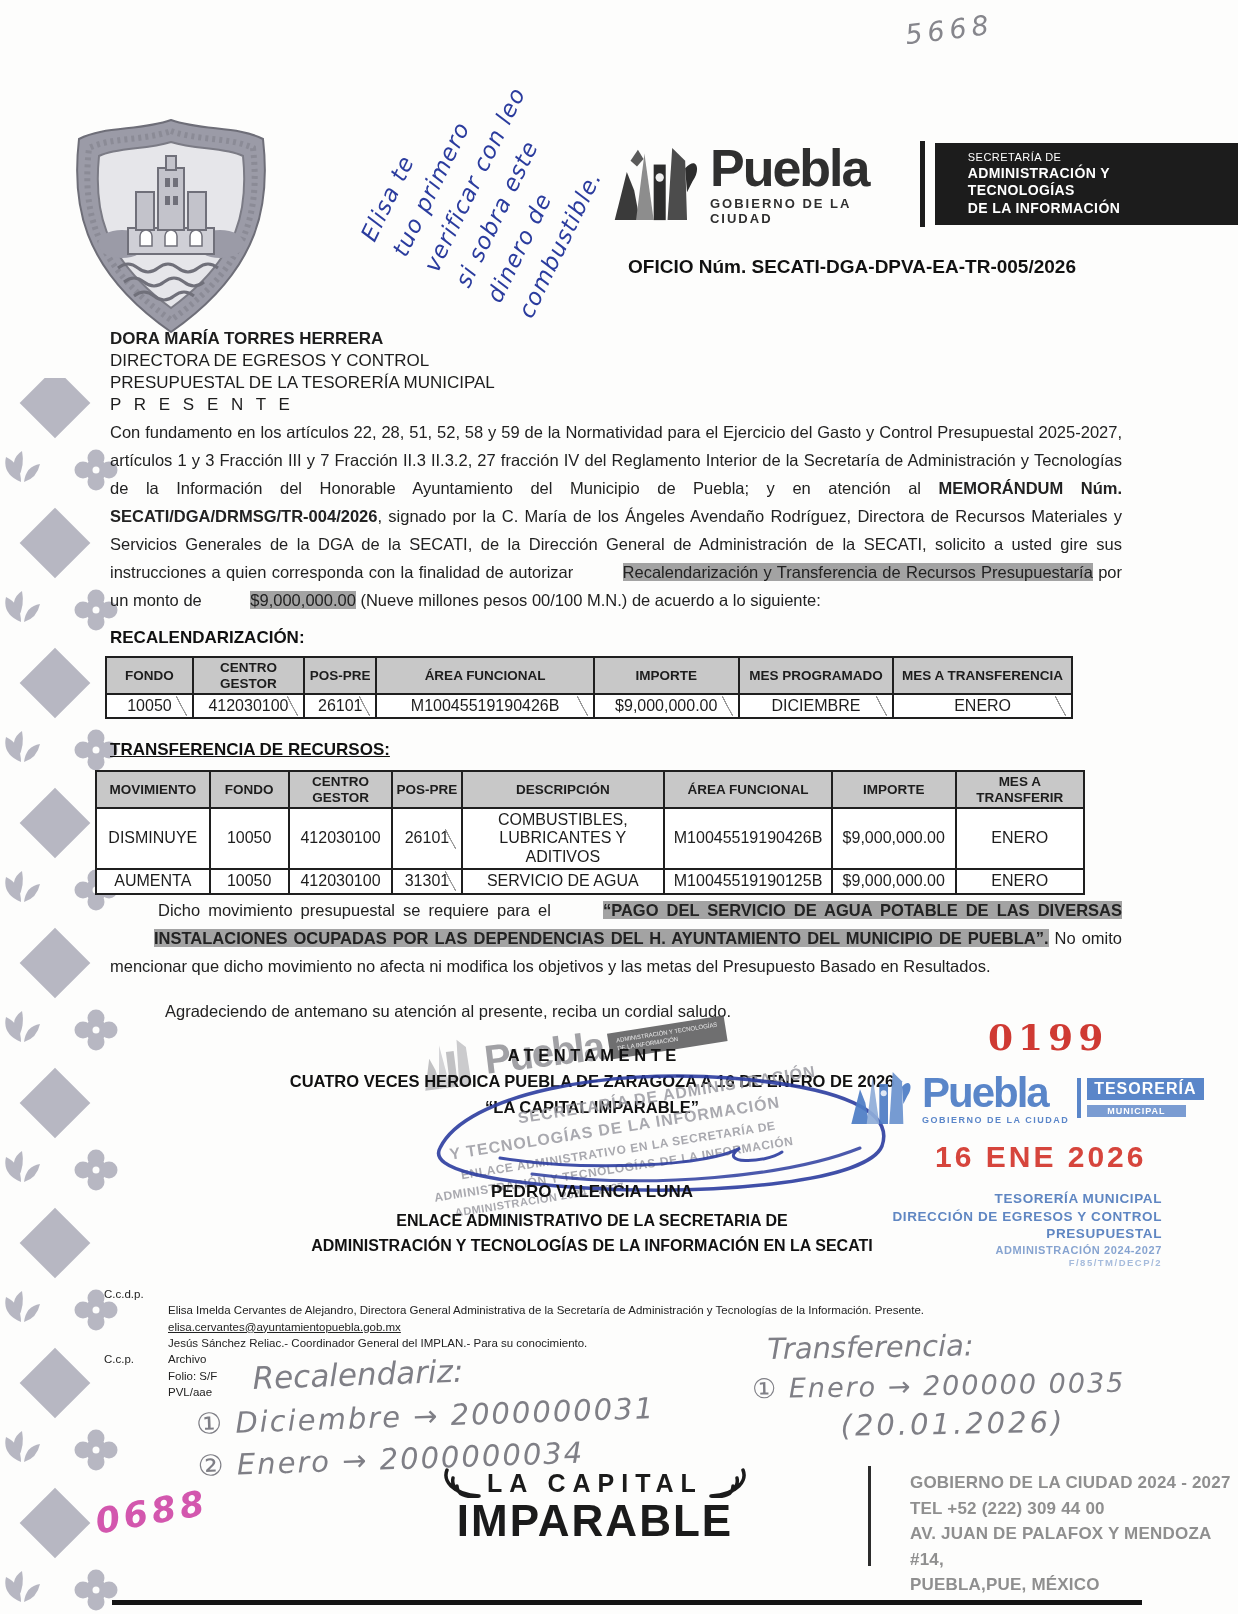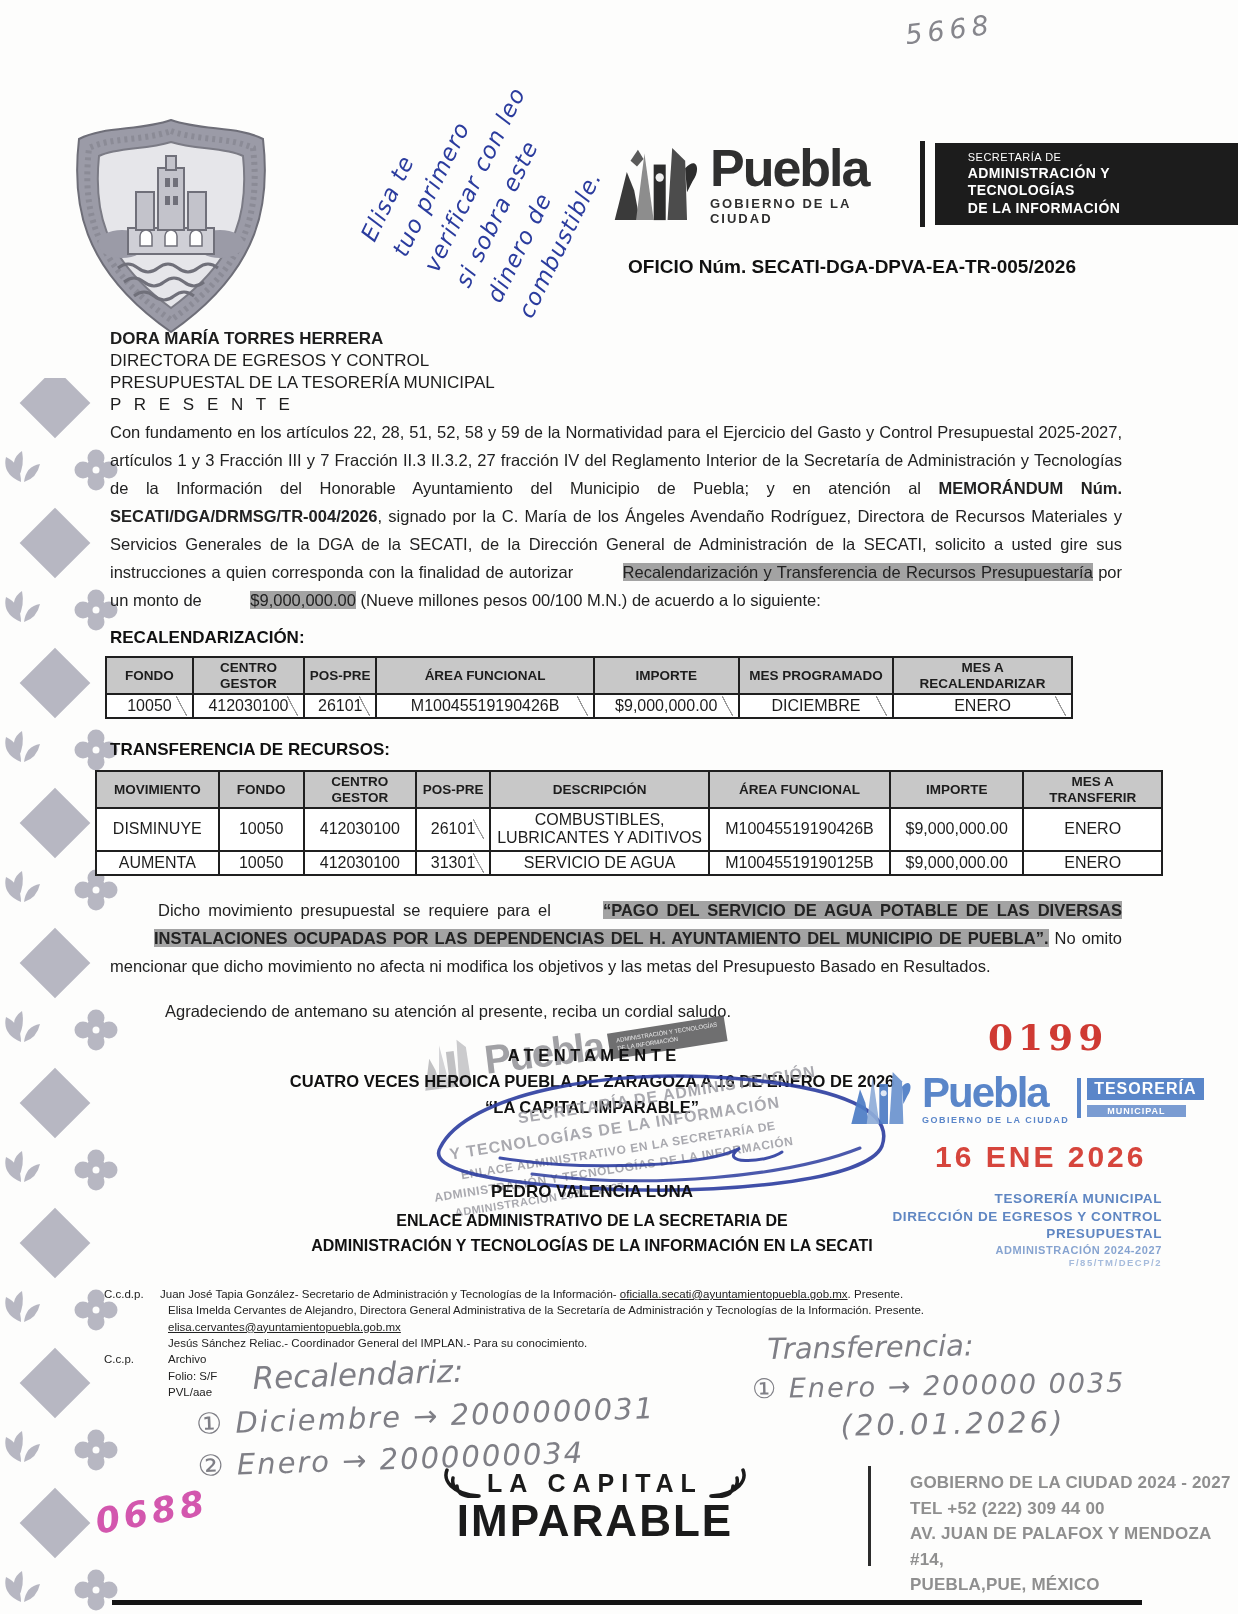--- a/index.html
+++ b/index.html
@@ -22,21 +22,21 @@
   .para{left:110px;width:1012px;font-size:16.5px;line-height:28px;text-align:justify;color:#222;}
   .p1{top:418px;}
   .p2{top:896px;text-indent:48px;}
   .closing{left:110px;top:1002px;width:1012px;font-size:16.5px;text-indent:55px;color:#222;}
   .bold{font-weight:bold;}
   .hl{background:#a3a3a3;box-decoration-break:clone;margin-left:44px;-webkit-box-decoration-break:clone;}
   .sec-title{left:110px;font-weight:bold;font-size:17px;color:#111;}
   
   table{border-collapse:collapse;table-layout:fixed;}
   .t1{left:105px;top:656px;width:968px;}
-  .t2{left:95px;top:770px;width:1068px;}
+  .t2{left:95px;top:770px;width:990px;}
   th,td{border:2px solid #1f1f1f;text-align:center;padding:2px 3px;overflow:hidden;}
   th{background:#c8c8c8;font-size:13.5px;font-weight:bold;line-height:1.15;}
   td{font-size:16px;line-height:1.15;background:#fff;}
   td.tk{background-image:linear-gradient(62deg,transparent 46%,#9a9a9a 47%,#9a9a9a 52%,transparent 53%);
         background-repeat:no-repeat;background-size:13px 20px;background-position:right 4px center;}
   
   .att{left:230px;top:1042px;width:724px;text-align:center;font-weight:bold;font-size:16.5px;line-height:26px;color:#111;}
   .signatory{left:230px;top:1182px;width:724px;text-align:center;font-weight:bold;color:#111;}
   .signatory .nm{font-size:17px;margin-bottom:6px;}
   .signatory .tl{font-size:16px;line-height:25px;}
@@ -303,35 +303,35 @@
         <col style="width:18.5%">
       </colgroup>
     <tbody>
         <tr>
       <th>FONDO</th>
       <th>CENTRO GESTOR</th>
       <th>POS-PRE</th>
       <th>ÁREA FUNCIONAL</th>
       <th>IMPORTE</th>
       <th>MES PROGRAMADO</th>
-      <th>MES A RECALENDARIZAR</th>
+      <th>MES A TRANSFERENCIA</th>
     </tr>
     <tr>
       <td class="tk">10050</td>
       <td class="tk">412030100</td>
       <td class="tk">26101</td>
       <td class="tk">M10045519190426B</td>
       <td class="tk">$9,000,000.00</td>
       <td class="tk">DICIEMBRE</td>
       <td class="tk">ENERO</td>
     </tr>
   </tbody>
     </table>
 
-  <div class="abs sec-title" style="top:740px;">TRANSFERENCIA DE RECURSOS:</div>
+  <div class="abs sec-title" style="top:740px;text-decoration:underline;">TRANSFERENCIA DE RECURSOS:</div>
 
   <table class="abs t2">
     <colgroup>
         <col style="width:11.5%">
         <col style="width:8%">
         <col style="width:10.5%">
         <col style="width:7%">
               <col style="width:20.5%">
         <col style="width:17%">
         <col style="width:12.5%">
@@ -442,21 +442,20 @@
     <div>TESORERÍA MUNICIPAL</div>
     <div>DIRECCIÓN DE EGRESOS Y CONTROL</div>
     <div>PRESUPUESTAL</div>
     <div class="f">ADMINISTRACIÓN 2024-2027</div>
     <div class="f2">F/85/TM/DECP/2</div>
   </div>
 
   <div class="abs ccdp">
     <div class="row">
       <span class="lbl">C.c.d.p.</span>
-      <span><span>Juan José Tapia González- Secretario de Administración y Tecnologías de la Información- </span><span class="em">oficialla.secati@ayuntamientopuebla.gob.mx</span><span>. Presente.</span></span>
     </div>
     <div class="ind" style="margin-left:64px;">Elisa Imelda Cervantes de Alejandro, Directora General Administrativa de la Secretaría de Administración y Tecnologías de la Información. Presente.</div>
     <div class="ind em" style="margin-left:64px;">elisa.cervantes@ayuntamientopuebla.gob.mx</div>
     <div class="ind" style="margin-left:64px;">Jesús Sánchez Reliac.- Coordinador General del IMPLAN.- Para su conocimiento.</div>
     <div class="row">
       <span class="lbl">C.c.p.</span>
       <span style="margin-left:8px;">Archivo</span>
     </div>
     <div class="ind" style="margin-left:64px;">Folio: S/F</div>
     <div class="ind" style="margin-left:64px;">PVL/aae</div>

